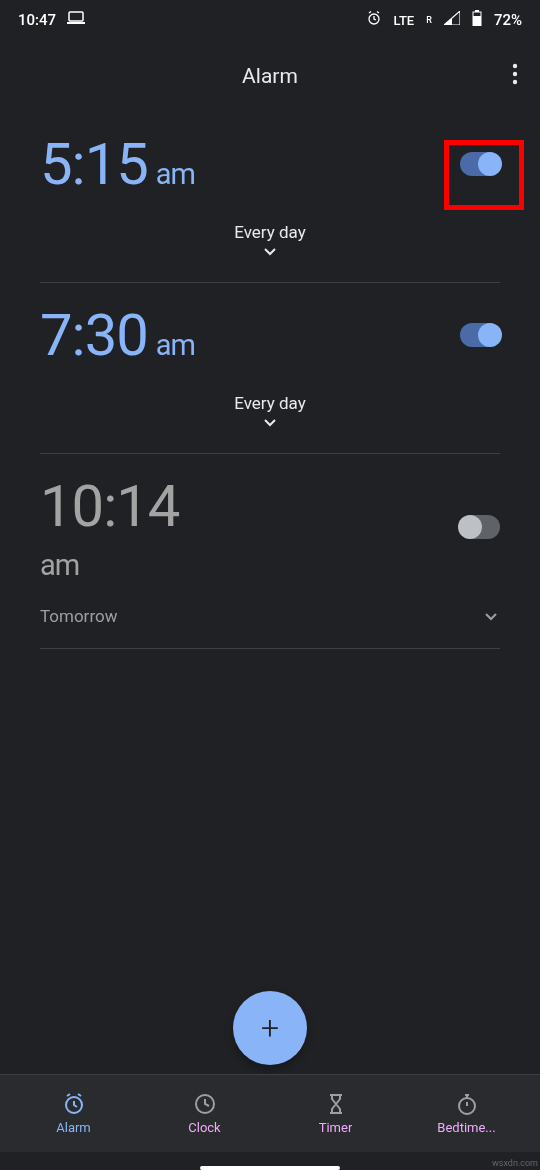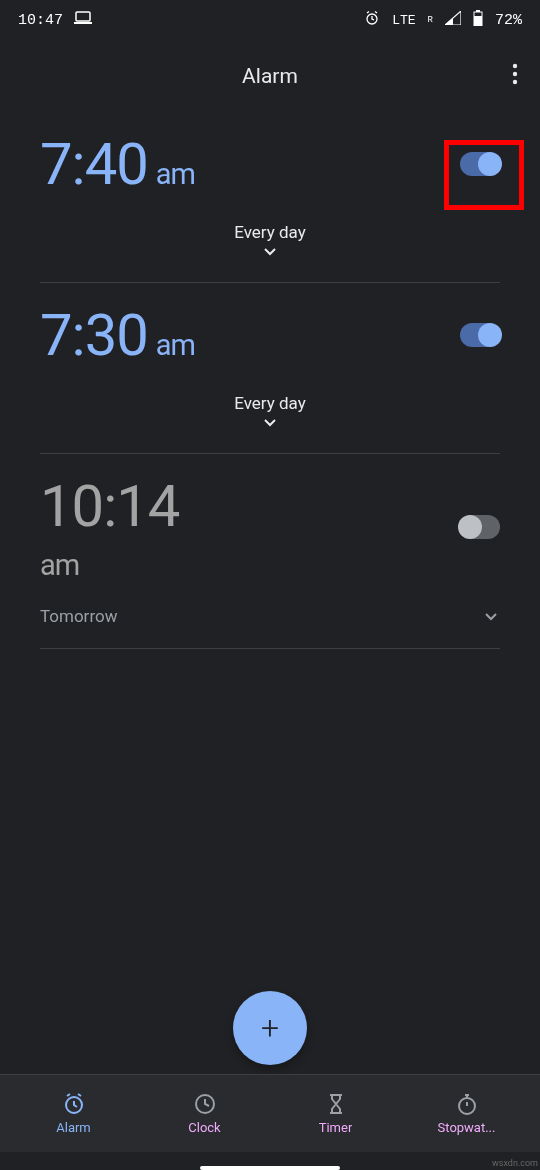--- a/index.html
+++ b/index.html
@@ -14,21 +14,20 @@
     }
     .status-bar {
       height: 40px;
       display: flex;
       justify-content: space-between;
       align-items: center;
       padding: 8px 18px;
       font-size: 15px;
       font-weight: 500;
       color: #fff;
-      font-family: Liberation Mono, monospace;
     }
     .status-left { display: flex; align-items: center; gap: 10px; }
     .status-right { display: flex; align-items: center; gap: 12px; }
     .header {
       height: 72px;
       display: flex;
       align-items: center;
       justify-content: center;
       position: relative;
     }
@@ -211,21 +210,21 @@
         <circle cx="3" cy="19" r="2.2" fill="#e8eaed"></circle>
       </svg>
   </div>
 </div>
 
 <div class="alarm-list">
 
   <div class="alarm-item">
     <div class="alarm-time-row">
       <div class="alarm-time enabled">
-        <span>7:40</span>
+        <span>5:15</span>
         <span class="ampm">am</span>
       </div>
       <div class="switch on">
           <div class="switch-thumb"></div>
         </div>
     </div>
     <div class="alarm-sub-row enabled">
       <span class="alarm-schedule">Every day</span>
       <span class="chevron">
         <svg width="18" height="18" viewBox="0 0 18 18">
@@ -311,18 +310,18 @@
     </span>
     <span class="nav-label">Timer</span>
   </div>
   <div class="nav-item">
     <span class="nav-icon">
       <svg width="24" height="24" viewBox="0 0 24 24">
           <circle cx="12" cy="14" r="8" fill="none" stroke="#9aa0a6" stroke-width="2"></circle>
           <path d="M12 10v4M10 3h4M12 3v3" stroke="#9aa0a6" stroke-width="2" fill="none"></path>
         </svg>
     </span>
-    <span class="nav-label">Stopwat...</span>
+    <span class="nav-label">Bedtime...</span>
   </div>
   <div class="nav-indicator"></div>
 </div>
 
 <div class="watermark">wsxdn.com</div>
 
 </body></html>

